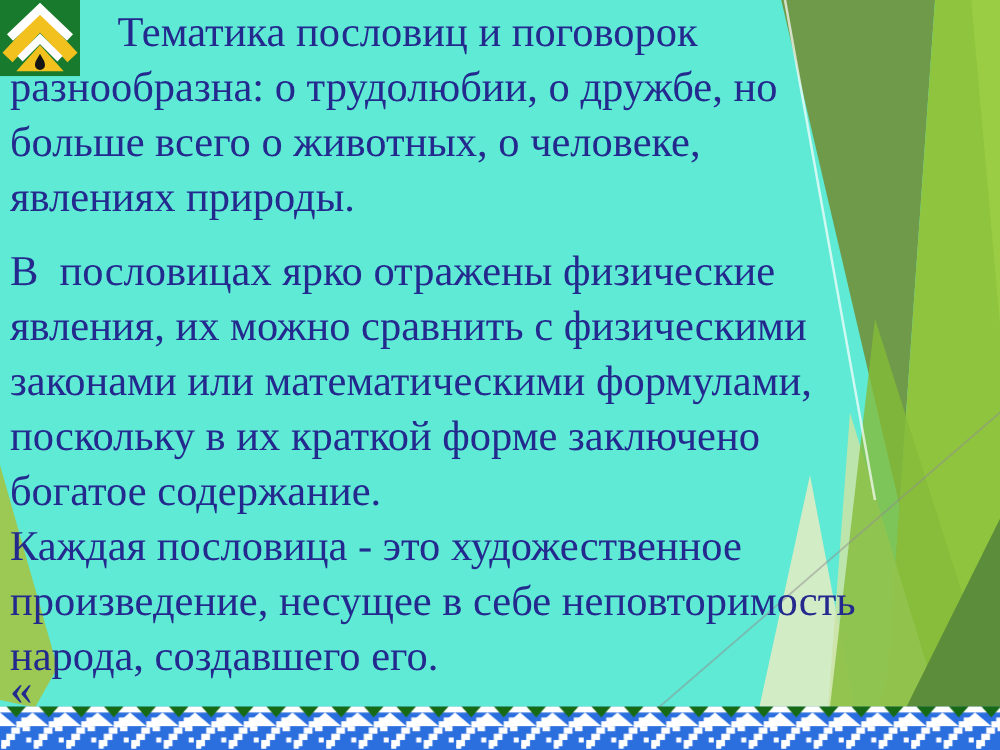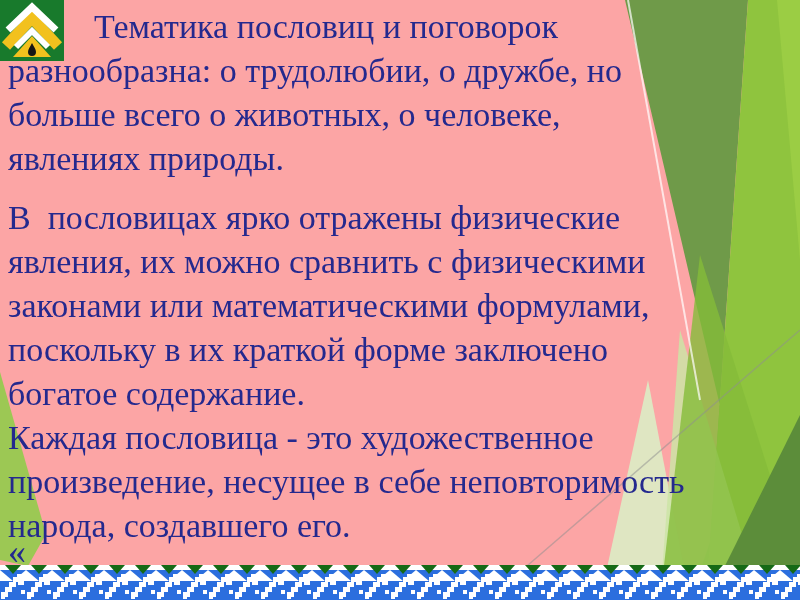--- a/index.html
+++ b/index.html
@@ -1,19 +1,19 @@
 <!DOCTYPE html>
 <html><head>
 <meta charset="utf-8">
 <style>
   html,body{margin:0;padding:0;background:#888;}
   .slide{
     position:relative;
     width:800px;height:600px;
-    background:#fca5a5;
+    background:#5eead4;
     overflow:hidden;
     font-family:"Liberation Serif","DejaVu Serif",serif;
   }
   .bg-facets{position:absolute;top:0;left:0;z-index:0;}
   .logo{position:absolute;top:0;left:0;width:64px;height:61px;z-index:2;}
   .content{
     position:absolute;top:0;left:0;width:760px;z-index:2;
     color:#24298e;
   }
   .para{

